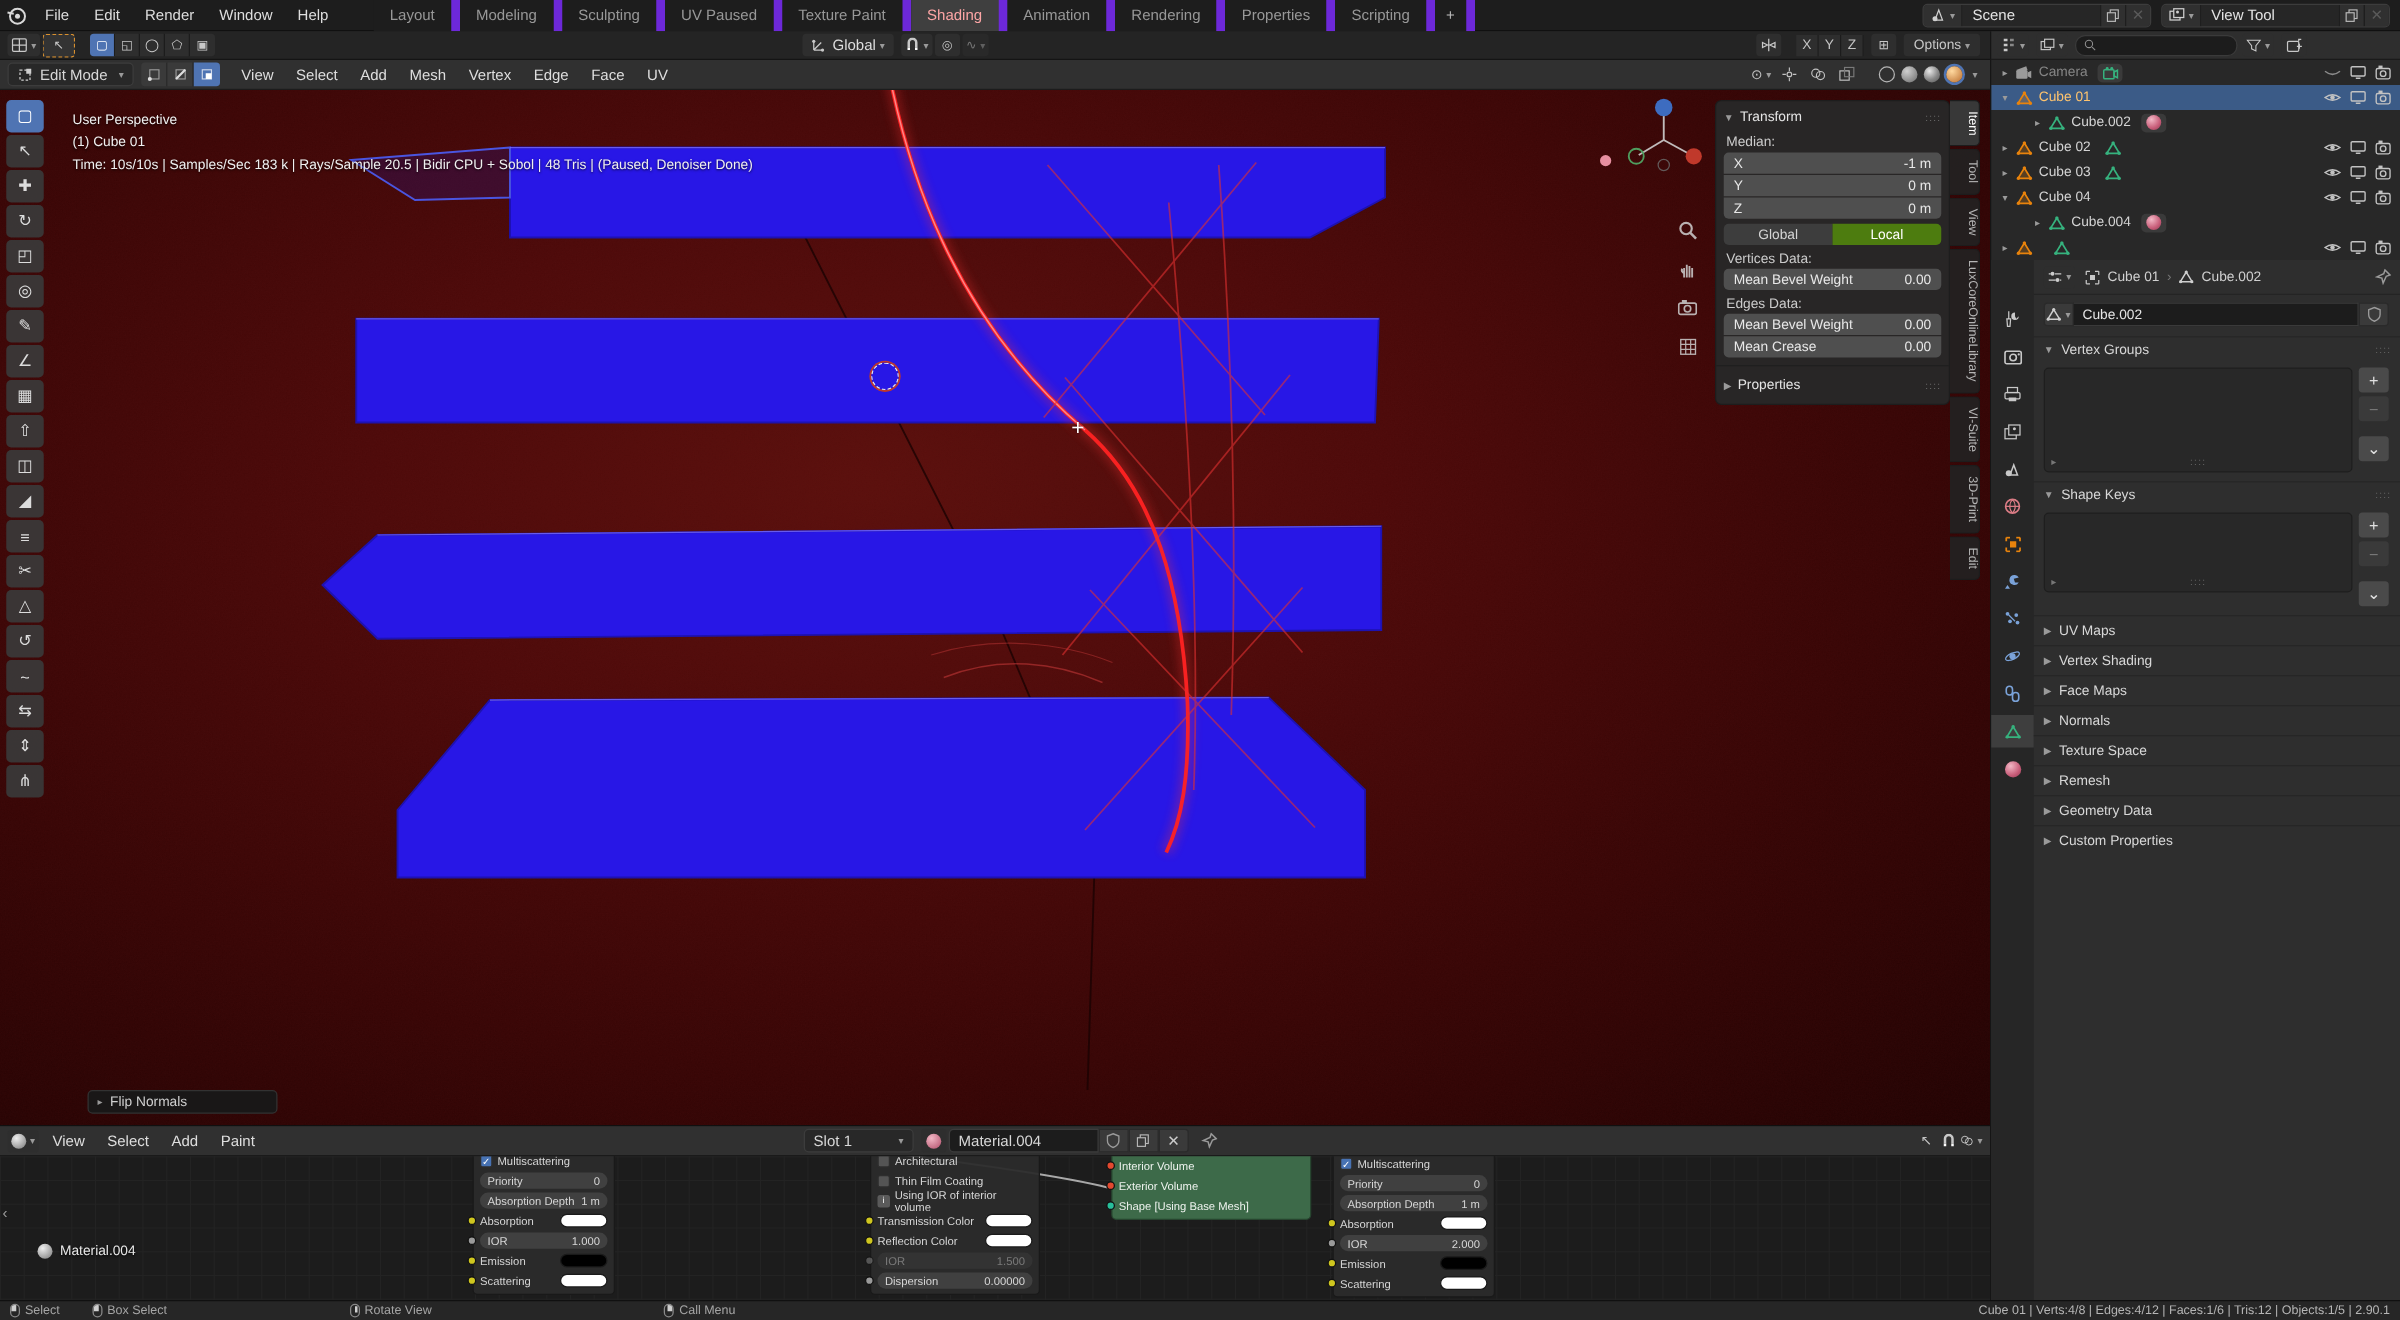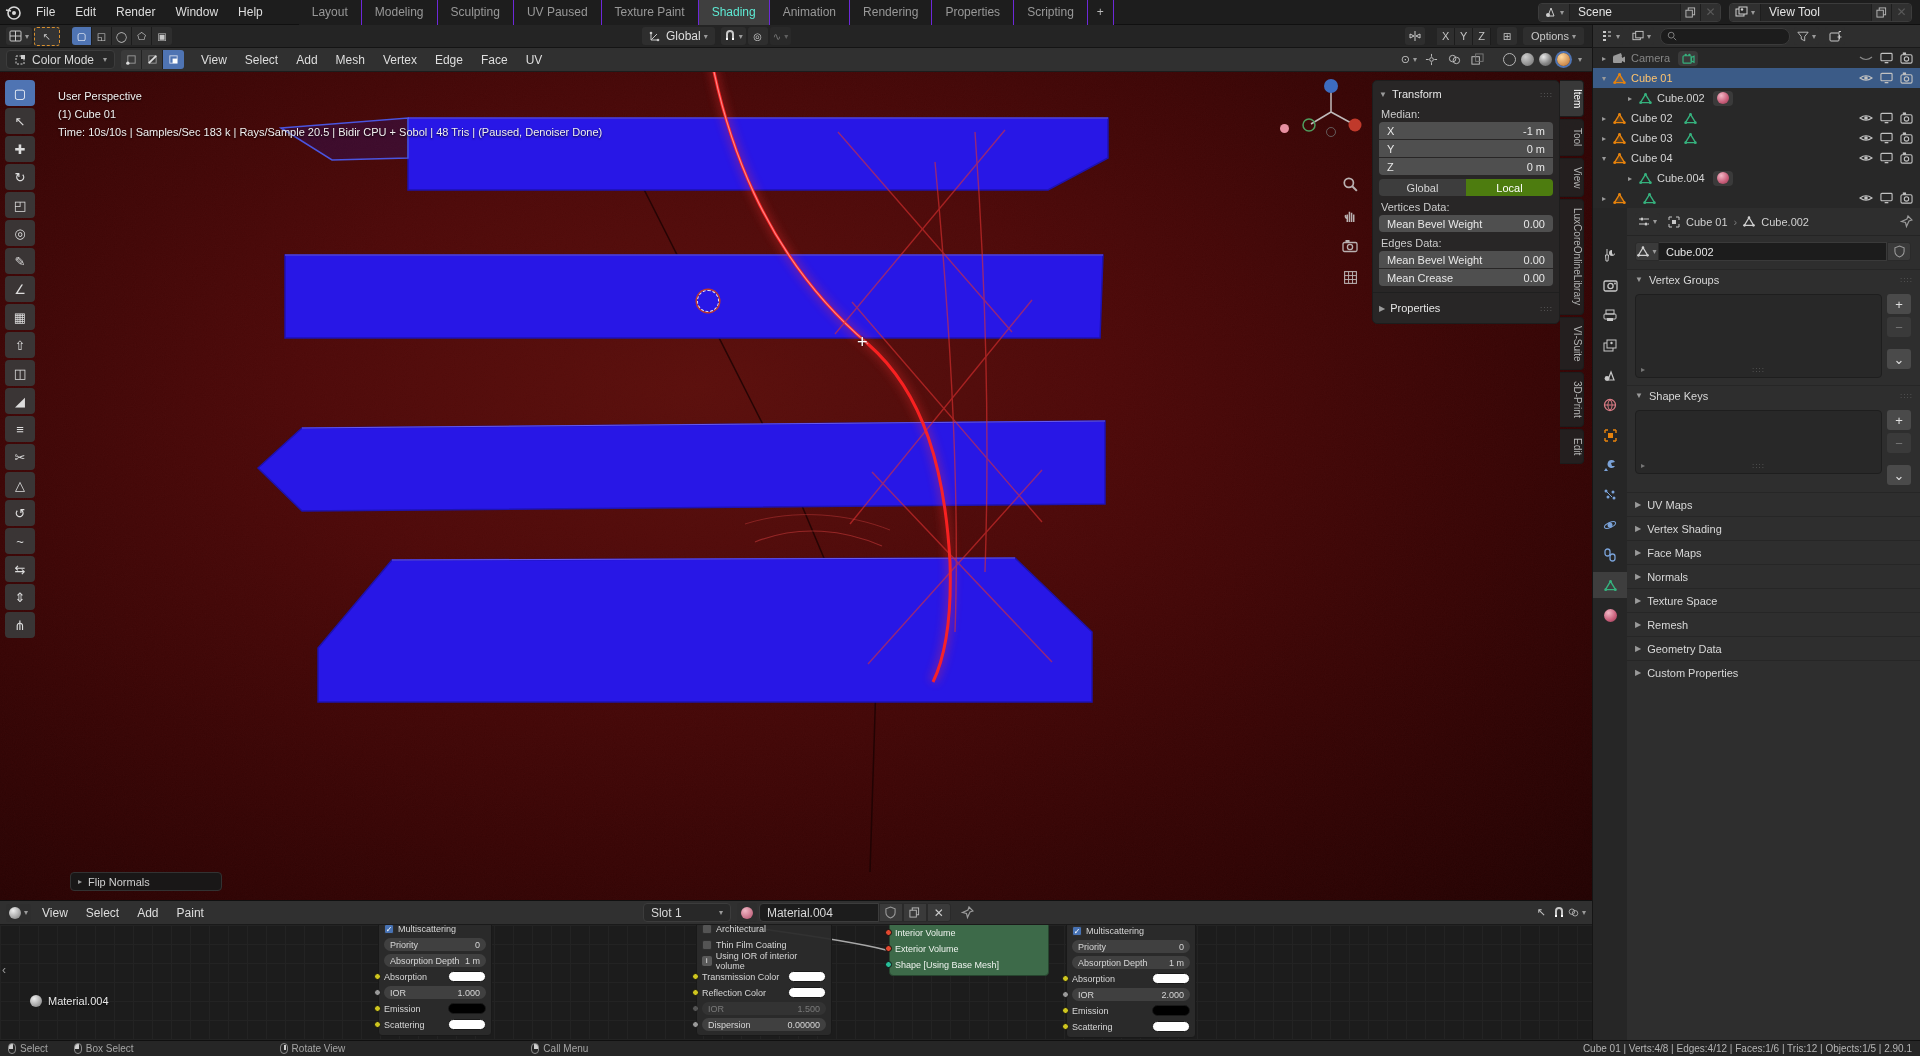--- a/index.html
+++ b/index.html
@@ -8,22 +8,22 @@
 #app{position:relative;width:1920px;height:1056px;background:#1b1b1b;font-size:12px}
 .grow{flex:1}
 .caret{font-size:8px;color:#9a9a9a;margin-left:3px}
 svg{display:block}
 
 
 #topbar{position:absolute;left:0;top:0;width:1920px;height:25px;background:#1d1d1d;border-bottom:1px solid #101010;display:flex;align-items:center}
 #logo{width:26px;height:25px;display:flex;align-items:center;justify-content:center}
 .menu-item{padding:0 10px;line-height:25px;color:#dedede;cursor:default}
 #ws-tabs{display:flex;margin-left:26px;height:25px}
-.ws-tab{padding:0 13px;line-height:25px;color:#989898;background:#1d1d1d;border-right:1px solid #6d28d9}
-.ws-tab.active{background:#3f3f3f;color:#5eead4}
+.ws-tab{padding:0 13px;line-height:25px;color:#989898;background:#1d1d1d;border-right:7px solid #6d28d9}
+.ws-tab.active{background:#3f3f3f;color:#fca5a5}
 .ws-tab.plus{color:#bbb;padding:0 9px}
 .id-block{display:flex;align-items:center;height:19px;background:#262626;border:1px solid #3c3c3c;border-radius:4px;margin-right:8px;overflow:hidden}
 .id-block .seg{display:flex;align-items:center;height:100%;padding:0 5px;background:#303030;border-right:1px solid #1e1e1e}
 .id-block .lbl{padding:0 8px;color:#e3e3e3;min-width:110px}
 .id-block .btn{width:20px;height:100%;display:flex;align-items:center;justify-content:center;background:#303030;border-left:1px solid #1e1e1e;color:#aaa}
 .id-block .btn.dim{color:#5a5a5a}
 
 
 #row2{position:absolute;left:0;top:25px;width:1920px;height:23px;display:flex}
 #tool-settings{width:1592px;height:23px;background:#242424;border-bottom:1px solid #141414;display:flex;align-items:center;padding:0 6px}
@@ -303,21 +303,21 @@
     </div>
   </div>
 
   <div id="viewport">
     <div id="vp-header">
       <div class="mode-field">
         <svg width="12" height="12" viewBox="0 0 12 12">
             <rect x="2" y="2" width="8" height="8" fill="none" stroke="#cfcfcf" stroke-dasharray="2 1.5"></rect>
             <rect x="7" y="1" width="4" height="4" fill="#cfcfcf"></rect>
           </svg>
-        <span>Color Mode</span>
+        <span>Edit Mode</span>
         <span class="caret">▾</span>
       </div>
       <div class="vef">
         <span class="b">
             <svg width="11" height="11" viewBox="0 0 12 12">
               <rect x="2" y="2" width="8" height="8" fill="none" stroke="#9a9a9a"></rect>
               <circle cx="2" cy="10" r="1.8" fill="#ddd"></circle>
             </svg>
           </span>
         <span class="b">

